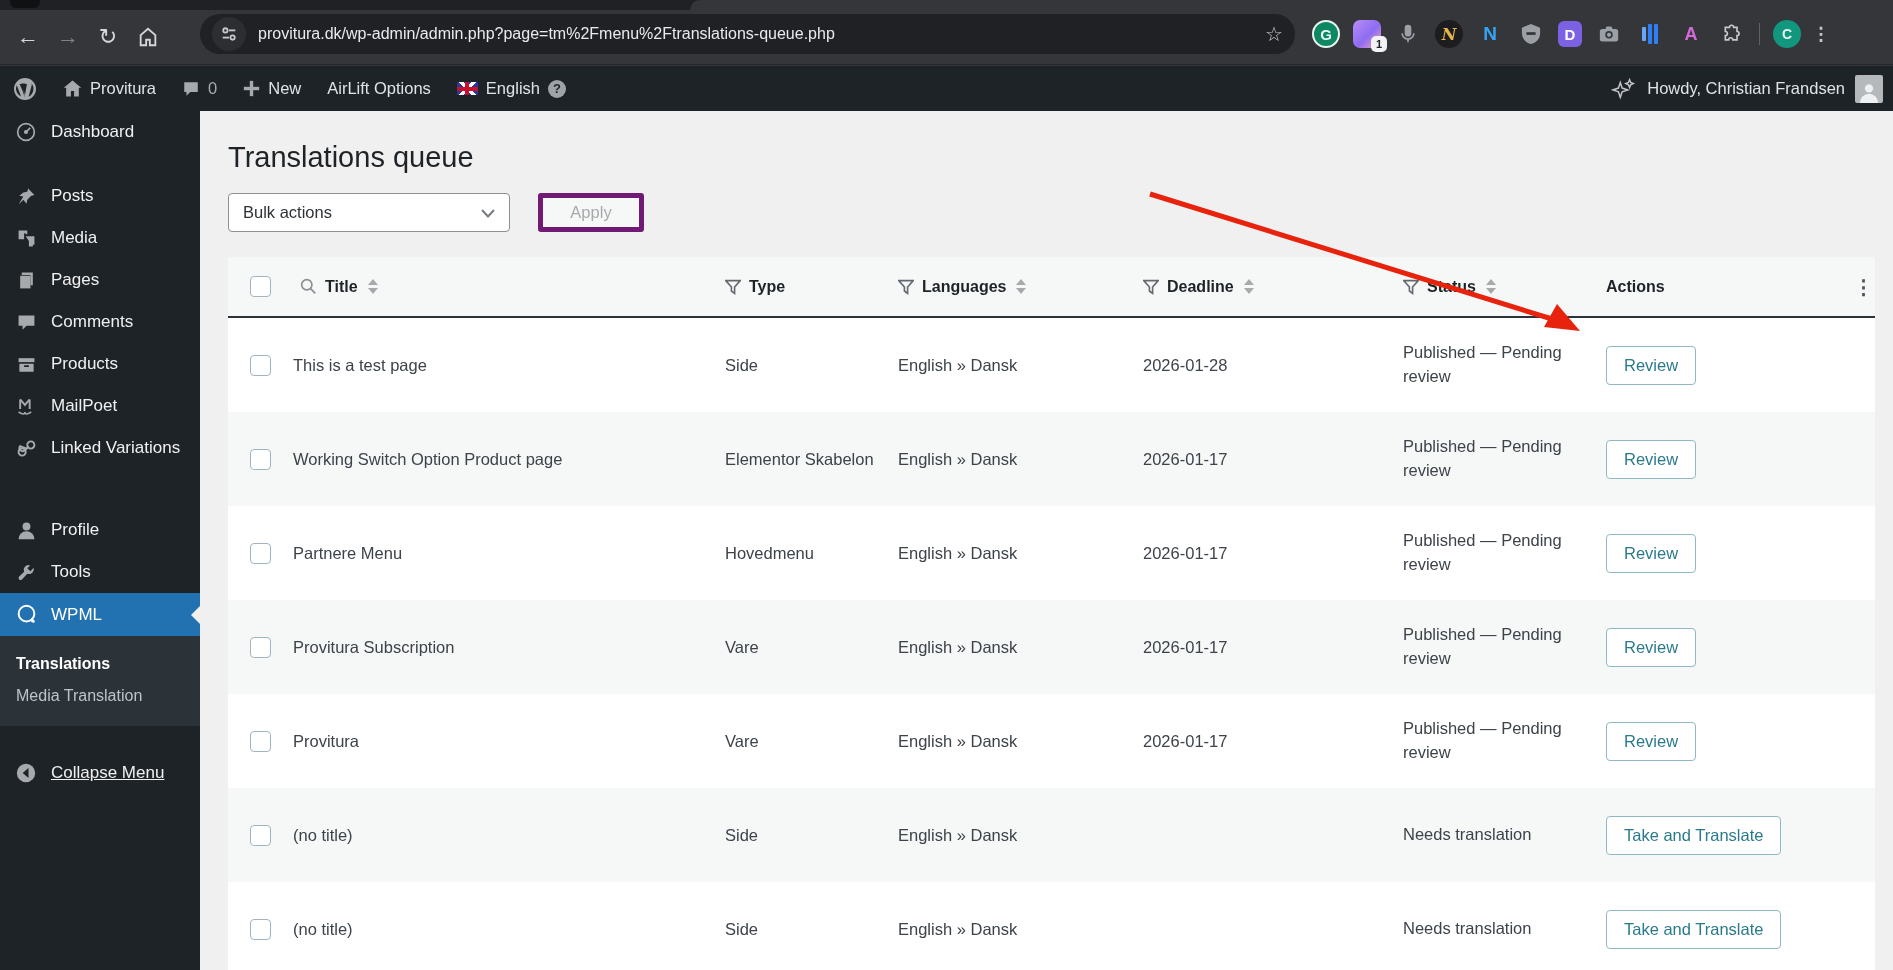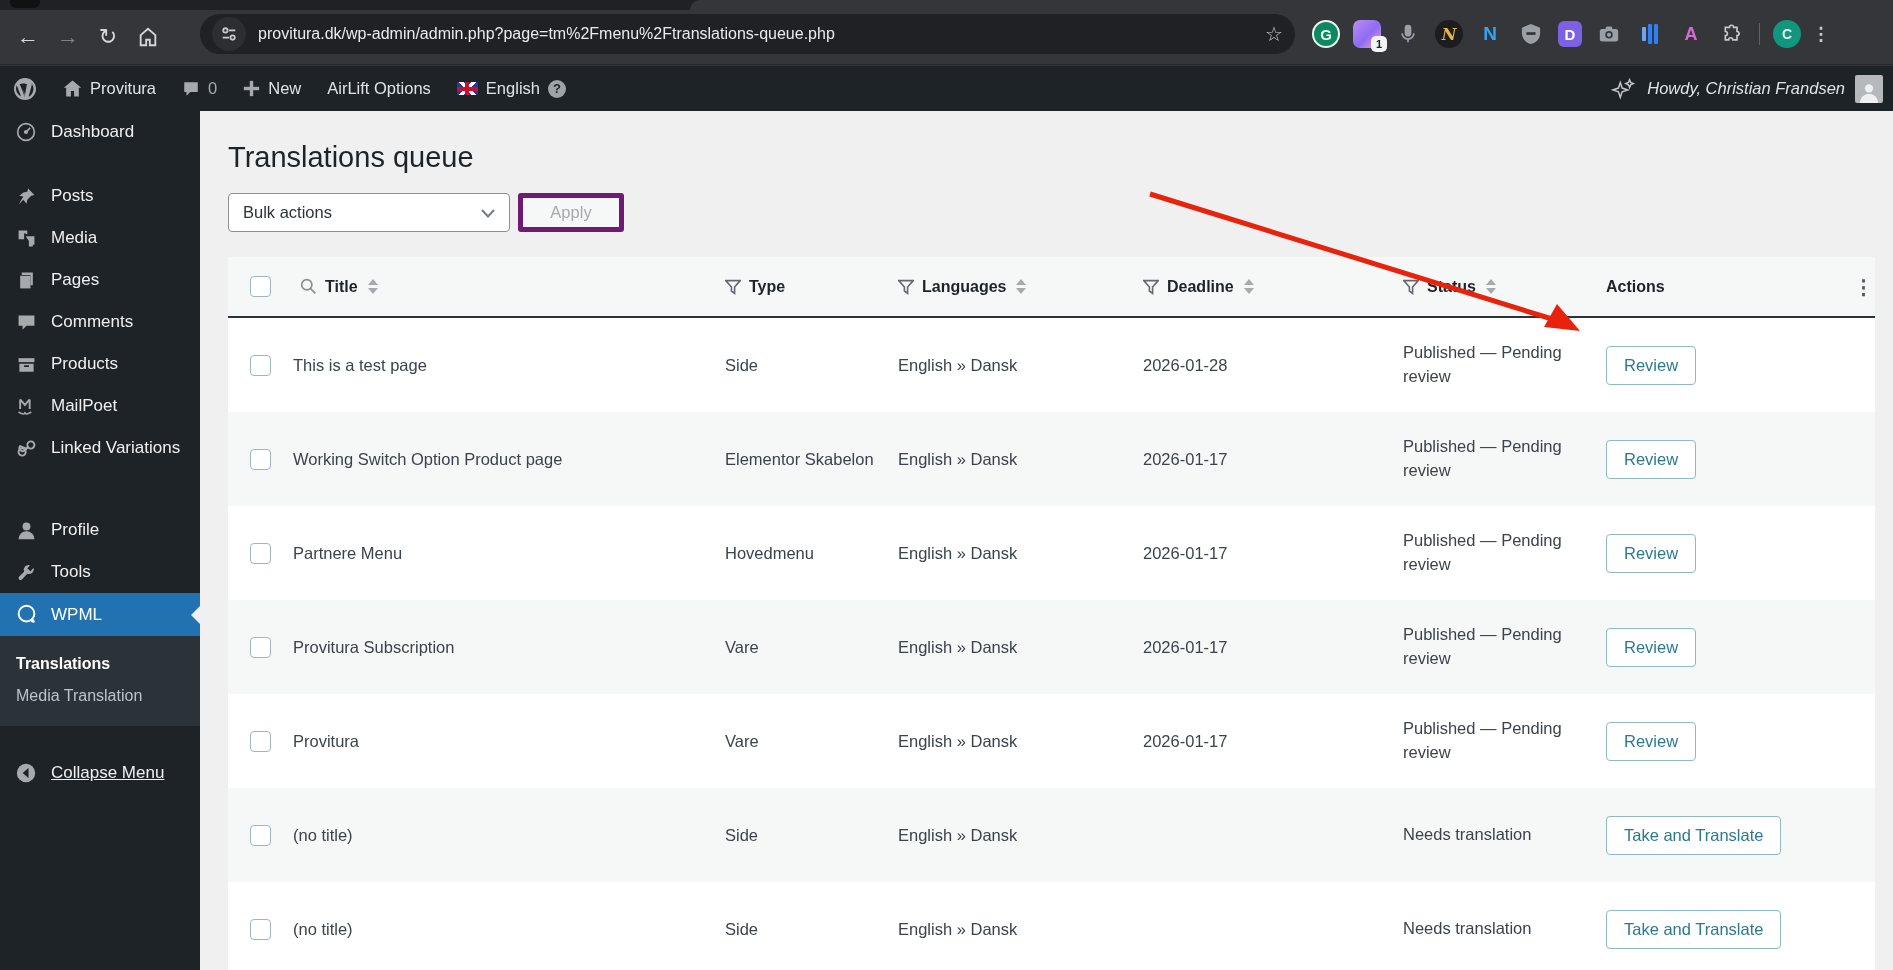--- a/index.html
+++ b/index.html
@@ -56,21 +56,21 @@
   .ab-count { color:#a7aaad; }
   .ab-flag { width:21px; height:13px; border-radius:1px;
     background:
       linear-gradient(#c8102e,#c8102e) 50% 0/4px 100% no-repeat,
       linear-gradient(#c8102e,#c8102e) 0 50%/100% 4px no-repeat,
       linear-gradient(45deg, transparent 44%, #fff 44%, #fff 56%, transparent 56%),
       linear-gradient(-45deg, transparent 44%, #fff 44%, #fff 56%, transparent 56%),
       #27379b; }
   .ab-help { width:18px; height:18px; border-radius:50%; background:#9ea3a8; color:#1d2327;
     font-size:13px; font-weight:bold; display:flex; align-items:center; justify-content:center; }
-  .ab-right { margin-left:auto; display:flex; align-items:center; gap:10px; padding-right:10px;font-style:italic; }
+  .ab-right { margin-left:auto; display:flex; align-items:center; gap:10px; padding-right:10px; }
   .ab-avatar { width:28px; height:28px; background:#b6b9bc; border-radius:2px; display:flex;
     align-items:flex-end; justify-content:center; overflow:hidden; }
 
   
   .sidebar { position:absolute; left:0; top:111px; width:200px; height:859px; background:#1d2327;
     color:#f0f0f1; font-size:17px; }
   .menu-item { display:flex; align-items:center; gap:13px; padding:11px 14px; cursor:pointer;
     position:relative; }
   .menu-item .mi-ic { width:24px; display:flex; justify-content:center; color:#a7aaad; flex:0 0 auto; }
   .menu-gap { height:22px; }
@@ -80,21 +80,21 @@
   .menu-item.active::after { content:''; position:absolute; right:0; top:50%; margin-top:-9px;
     border:9px solid transparent; border-right-color:#f0f0f1; }
   .submenu { background:#2c3338; padding:12px 0 14px 0; }
   .submenu-item { padding:7px 16px; color:#bdc3c7; font-size:16px; cursor:pointer; }
   .submenu-item.current { color:#fff; font-weight:bold; }
   .collapse-item { margin-top:26px;text-decoration:underline; }
 
   
   .main { position:absolute; left:200px; top:111px; width:1693px; height:859px; background:#f0f0f1; }
   .page-title { margin:30px 0 0 28px; font-size:29px; font-weight:400; color:#1d2327; }
-  .controls { margin:19px 0 0 28px; display:flex; gap:8px; }
+  .controls { margin:19px 0 0 28px; display:flex; gap:28px; }
   .bulk-select { width:282px; height:39px; background:#fff; border:1px solid #8c8f94; border-radius:4px;
     display:flex; align-items:center; padding:0 14px; font-size:16.5px; color:#2c3338; }
   .bulk-select .chev { margin-left:auto; color:#787c82; }
   .apply-btn { width:106px; height:39px; background:#f6f7f7; border:5px solid #701a75; border-radius:3px;
     color:#a7aaad; font-size:16.5px; display:flex; align-items:center; justify-content:center; }
 
   
   .tq-table { margin:25px 0 0 28px; width:1647px; }
   .t-row { display:grid; grid-template-columns:65px 432px 173px 245px 260px 203px 246px 23px;
     align-items:center; min-height:94px; background:#fff; }

